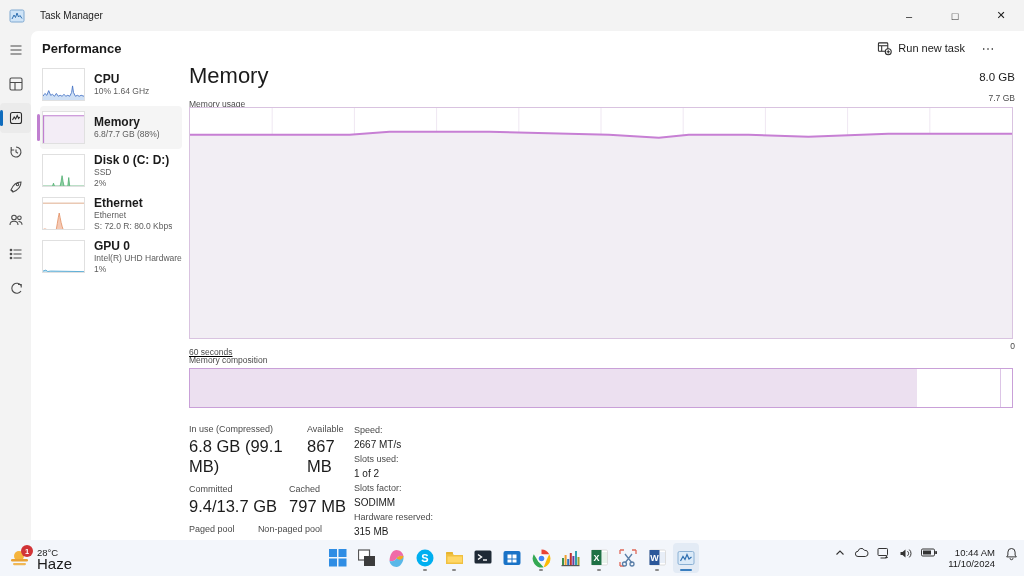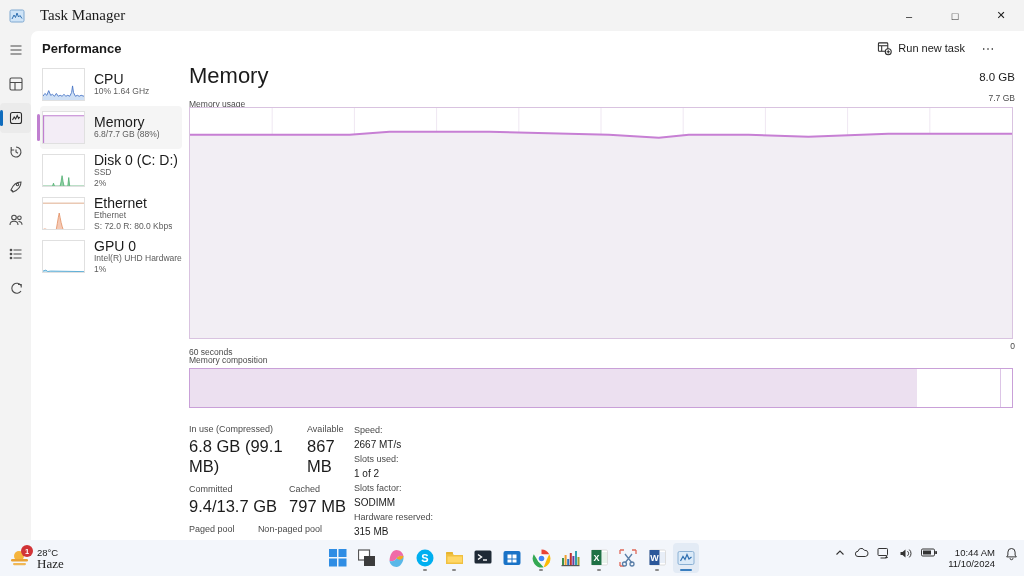--- a/index.html
+++ b/index.html
@@ -10,21 +10,21 @@
     overflow: hidden;
   }
   #app { position: relative; width: 1024px; height: 576px; }
 
   
   .titlebar {
     position: absolute; left: 0; top: 0; width: 1024px; height: 31px;
     background: #f3f3f3; display: flex; align-items: center;
   }
   .tb-icon { width: 16px; height: 16px; margin-left: 9px; }
-  .tb-title { font-size: 15px; color: #1b1b1b; margin-left: 15px; font-family: Liberation Serif, serif; }
+  .tb-title { font-size: 10px; color: #1b1b1b; margin-left: 15px; }
   .wincontrols { position: absolute; right: 0; top: 0; height: 31px; display: flex; }
   .wc {
     width: 46px; height: 31px; display: flex; align-items: center;
     justify-content: center; font-size: 11px; color: #1b1b1b;
   }
 
   
   .rail {
     position: absolute; left: 0; top: 31px; width: 31px; height: 545px;
     background: #f3f3f3; display: flex; flex-direction: column; align-items: center;
@@ -72,38 +72,38 @@
   .side-item.sel::before {
     content: ""; position: absolute; left: -3px; top: 8px;
     width: 3px; height: 27px; background: #c07fd0; border-radius: 2px;
   }
   .mini {
     width: 43px; height: 33px; background: #fff; border: 1px solid #e0e0e0;
     position: relative; overflow: hidden; flex: none;
   }
   .mini svg { position: absolute; left: 0; top: 0; width: 100%; height: 100%; }
   .side-txt { margin-left: 9px; overflow: hidden; }
-  .side-name { font-size: 14px; font-weight: normal; color: #1b1b1b; line-height: 14px; white-space: nowrap; }
+  .side-name { font-size: 12px; font-weight: bold; color: #1b1b1b; line-height: 14px; white-space: nowrap; }
   .side-sub { font-size: 8.5px; color: #5c5c5c; line-height: 11px; white-space: nowrap; }
 
   
   .content { position: absolute; left: 189px; top: 63px; right: 9px; }
   .c-title { font-size: 22px; color: #1b1b1b; font-weight: normal; }
   .c-cap { position: absolute; right: 0; top: 8px; font-size: 11.5px; color: #1b1b1b; }
   .sub-row { position: relative; margin-top: 4px; height: 12px; }
   .sub-l { font-size: 8.5px; color: #4a4a4a; }
   .sub-r { position: absolute; right: 0; top: 0; font-size: 8.5px; color: #4a4a4a; }
 
   .graph-wrap {
     position: relative; margin-top: 2px; width: 824px; height: 232px;
     border: 1px solid #d9c3e0; background: #fff; overflow: hidden;
   }
   .graph-wrap svg { display: block; width: 100%; height: 100%; }
 
-  .axis-row { position: relative; height: 13px; margin-top: 2px; }
+  .axis-row { position: relative; height: 13px; margin-top: 2px; text-decoration: underline; }
   .axis-l { font-size: 8.5px; color: #4a4a4a; }
   .axis-r { position: absolute; right: 0; top: 0; font-size: 8.5px; color: #4a4a4a; }
 
   .comp-lbl { font-size: 8.5px; color: #4a4a4a; margin-top: 1px; }
   .comp-bar {
     position: relative; margin-top: 3px; width: 824px; height: 40px;
     border: 1px solid #c9a0d8; background: #fff; overflow: hidden;
   }
   .comp-inuse { position: absolute; left: 0; top: 0; height: 100%; background: #ece0f0; }
   .comp-div { position: absolute; top: 0; width: 1px; height: 100%; background: #dcc5e6; }
@@ -127,21 +127,21 @@
   }
   .weather { display: flex; align-items: center; margin-left: 8px; }
   .w-icon { position: relative; width: 24px; height: 24px; }
   .w-badge {
     position: absolute; right: -1px; top: -1px; width: 12px; height: 12px;
     background: #d13438; border-radius: 50%; color: #fff; font-size: 7.5px;
     display: flex; align-items: center; justify-content: center; font-weight: bold;
   }
   .w-txt { margin-left: 5px; line-height: 11px; }
   .w-t { font-size: 9.5px; color: #1b1b1b; }
-  .w-d { font-size: 13px; color: #1b1b1b; font-family: Liberation Serif, serif; }
+  .w-d { font-size: 15px; color: #1b1b1b; }
 
   .tb-center { position: absolute; left: 50%; transform: translateX(-50%); display: flex; align-items: center; gap: 3px; }
   .tb-app {
     position: relative; width: 26px; height: 30px; display: flex;
     align-items: center; justify-content: center; border-radius: 4px;
   }
   .tb-app.active { background: #e3ebf5; }
   .tb-app .dot {
     position: absolute; bottom: 2px; left: 50%; transform: translateX(-50%);
     width: 4px; height: 2px; background: #8a8a8a; border-radius: 1px;

